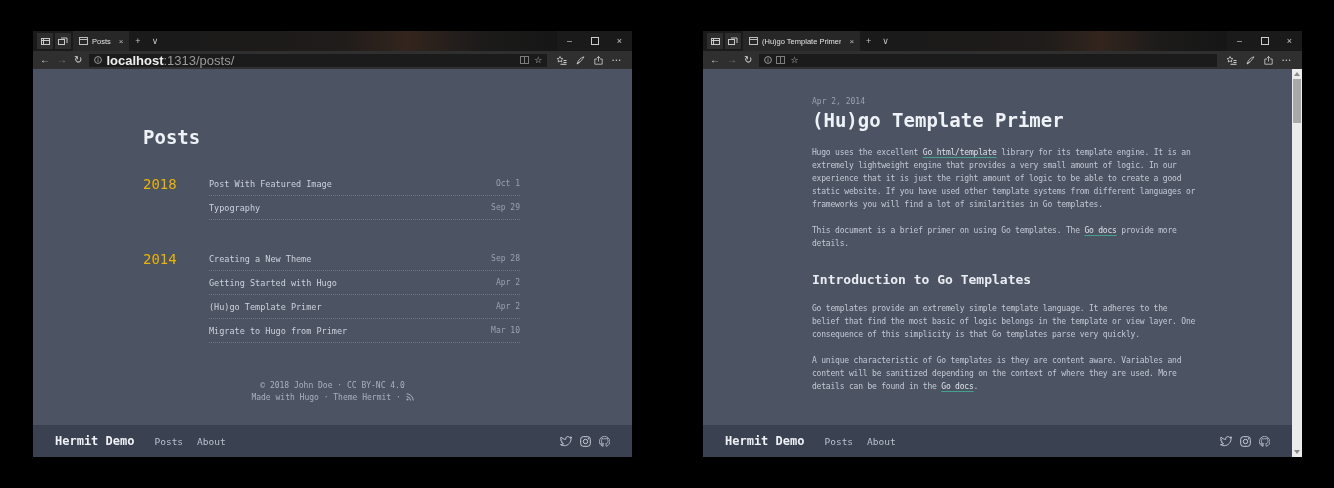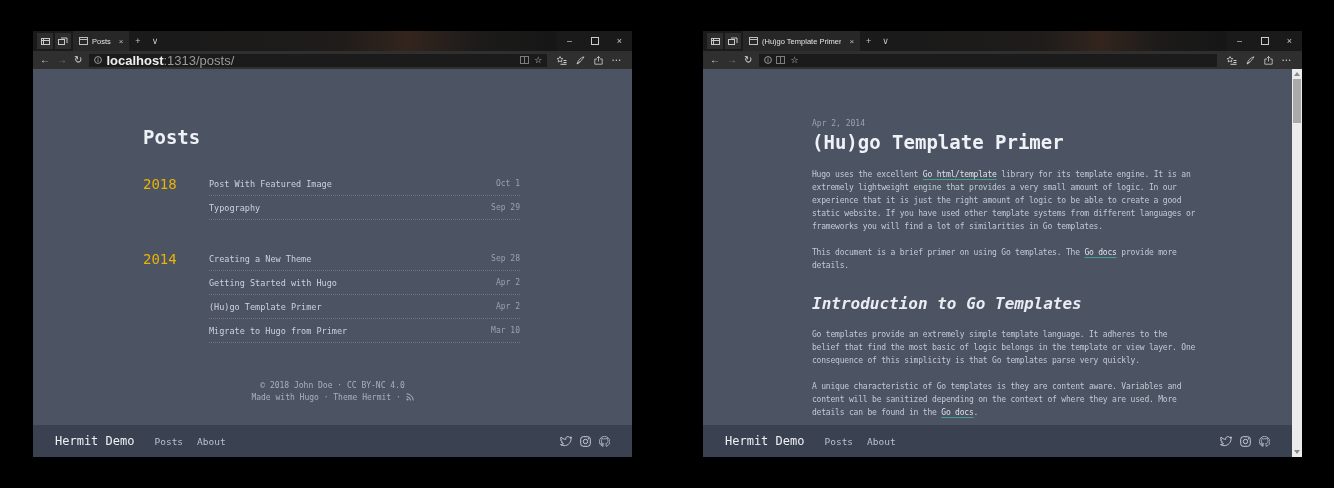--- a/index.html
+++ b/index.html
@@ -54,32 +54,32 @@
   .group-year{width:54px;font-size:14px;color:#eab308;padding-top:4px;flex:0 0 auto;}
   .rows{width:323px;}
   .row{display:flex;justify-content:space-between;align-items:center;height:23px;
        border-bottom:1px dotted #6d7687;margin-left:12px;}
   .row-title{font-size:8.5px;color:#ccd3de;}
   .row-date{font-size:8px;color:#99a2b2;}
   .site-footer{margin-top:37px;text-align:center;font-size:8px;color:#a9b1bf;line-height:1.5;}
   .rss{vertical-align:-1px;}
 
   
-  .page-article{padding:50px 0 0 109px;width:386px;}
+  .page-article{padding:28px 0 0 109px;width:386px;}
   .art-date{font-size:8px;color:#99a2b2;margin:0 0 3px 0;}
   .art-h1{font-size:19px;font-weight:bold;color:#eef2f7;margin:0 0 15px 0;}
   .art p{font-size:8px;letter-spacing:-0.2px;line-height:13px;margin:0 0 13px 0;color:#c3cad5;}
-  .art h2{font-size:16px;font-weight:bold;color:#e9edf3;margin:22px 0 15px 0;font-style:italic;}
+  .art h2{font-size:13px;font-weight:bold;color:#e9edf3;margin:22px 0 15px 0;}
   .ilink{color:#dde2ea;text-decoration:underline;text-decoration-color:#46a18c;
          text-underline-offset:2px;cursor:pointer;}
 
   
   .bottombar{height:32px;background:#3a4150;display:flex;align-items:center;
              padding:0 22px;gap:20px;flex:0 0 auto;font-family:"DejaVu Sans Mono",monospace;}
-  .brand{font-size:12px;font-weight:normal;color:#eef1f5;}
+  .brand{font-size:12px;font-weight:bold;color:#eef1f5;}
   .blinks{display:flex;gap:14px;}
   .blink{font-size:9.5px;color:#b9c1cd;}
   .social{margin-left:auto;display:flex;gap:8px;align-items:center;color:#c7cdd8;}
 
   
   .scrollbar{position:absolute;top:38px;right:0;bottom:0;width:10px;background:#ececec;
              display:flex;flex-direction:column;align-items:center;}
   .sb-arrow{height:10px;width:10px;display:flex;align-items:center;justify-content:center;}
   .tri-up{width:0;height:0;border-left:3px solid transparent;border-right:3px solid transparent;
           border-bottom:4px solid #8a8a8a;}

